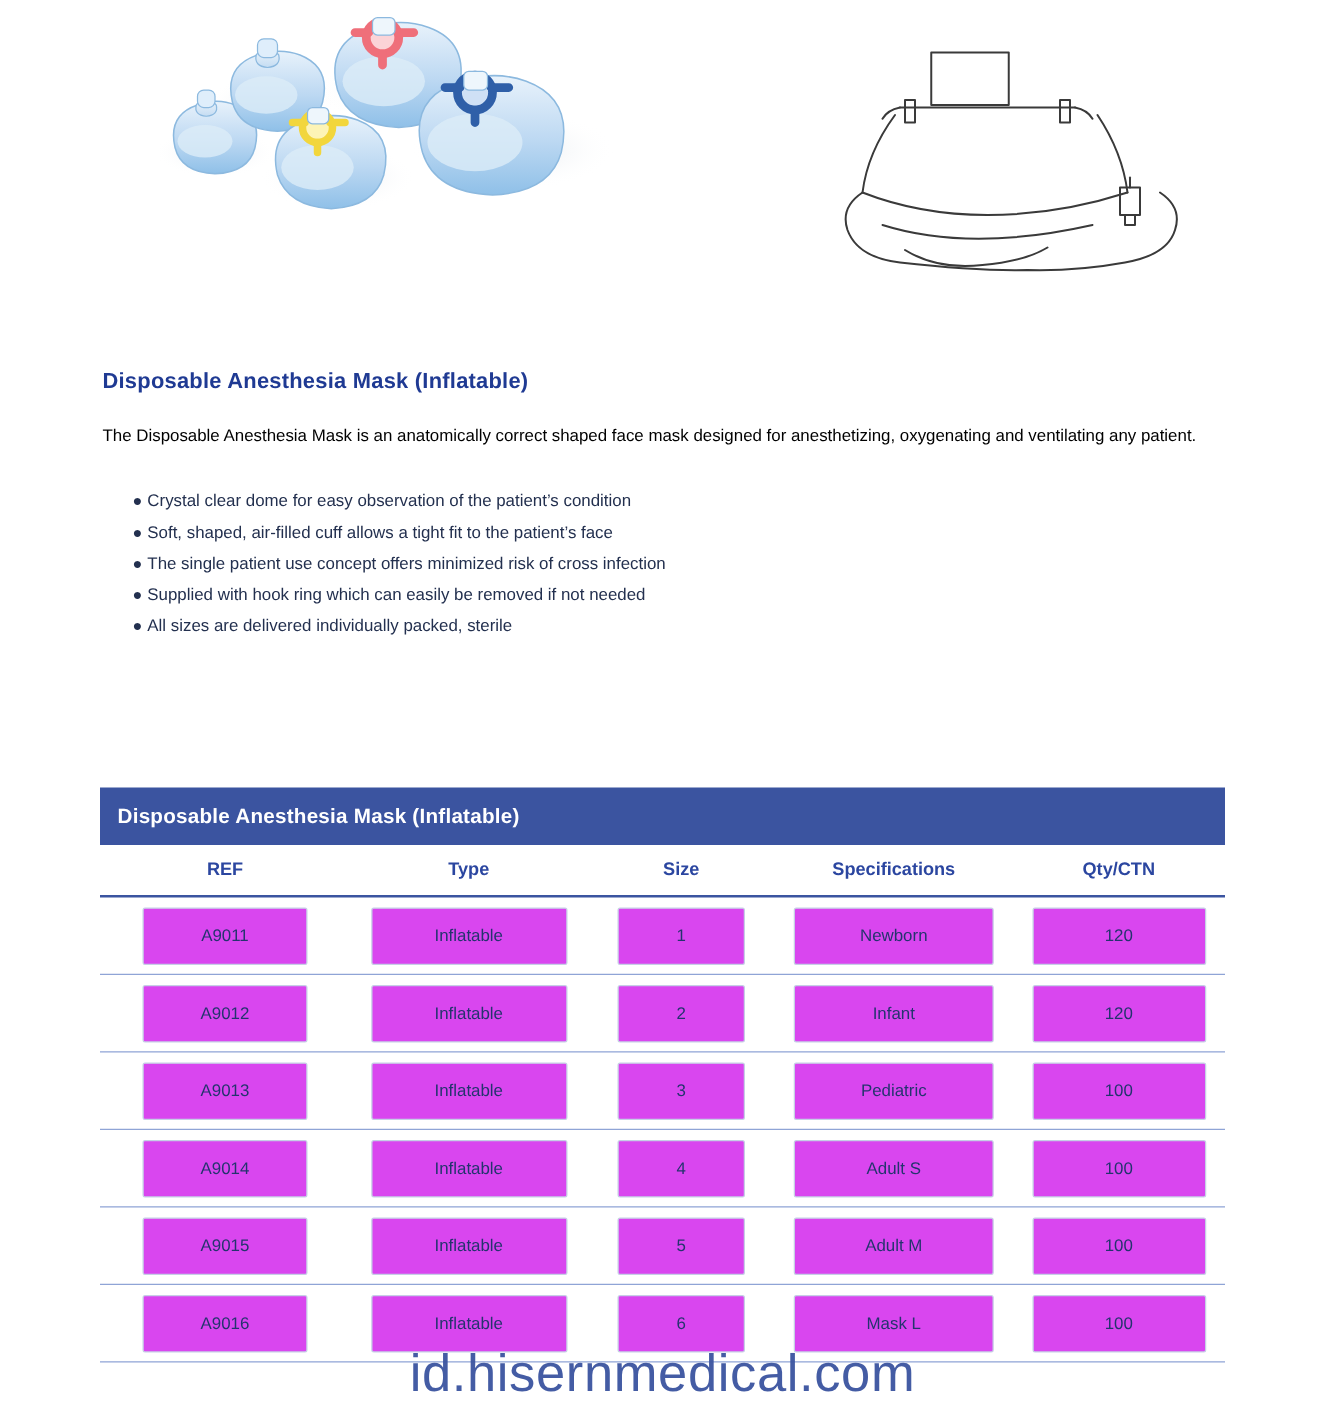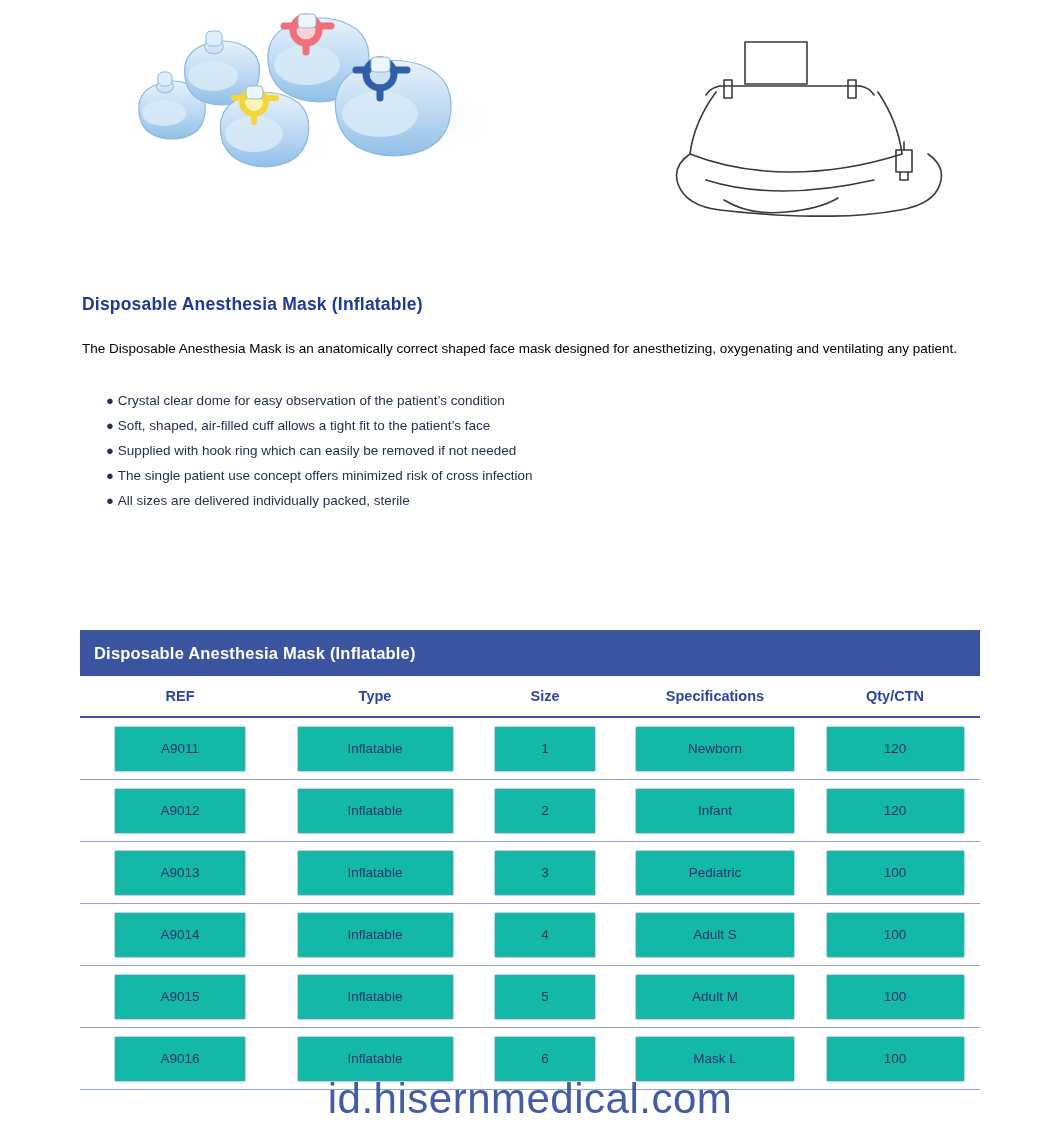--- a/index.html
+++ b/index.html
@@ -57,21 +57,21 @@
   .row{
     display:flex;height:61px;align-items:center;
     border-bottom:1.5px solid #8fa4d6;
   }
   .cell-box{
     border:1px solid #c6cfe6;
     border-radius:2px;
     height:44px;
     display:flex;align-items:center;justify-content:center;
     font-size:13.5px;color:#24346e;
-    background:#14b8a6;
+    background:#d946ef;
   }
   .b1{width:130px;}
   .b2{width:155px;}
   .b3{width:100px;}
   .b4{width:158px;}
   .b5{width:137px;}
 
   
   .watermark{
     position:absolute;left:0;top:1075px;width:1060px;
@@ -175,22 +175,22 @@
     </svg>
   </div>
 
   <div class="title">Disposable Anesthesia Mask (Inflatable)</div>
 
   <div class="intro">The Disposable Anesthesia Mask is an anatomically correct shaped face mask designed for anesthetizing, oxygenating and ventilating any patient.</div>
 
   <div class="bullets">
     <div><span class="dot">●</span><span>Crystal clear dome for easy observation of the patient’s condition</span></div>
     <div><span class="dot">●</span><span>Soft, shaped, air-filled cuff allows a tight fit to the patient’s face</span></div>
+    <div><span class="dot">●</span><span>The single patient use concept offers minimized risk of cross infection</span></div>
     <div><span class="dot">●</span><span>Supplied with hook ring which can easily be removed if not needed</span></div>
-    <div><span class="dot">●</span><span>The single patient use concept offers minimized risk of cross infection</span></div>
     <div><span class="dot">●</span><span>All sizes are delivered individually packed, sterile</span></div>
   </div>
 
   <div class="table-wrap">
     <div class="tbl-title">Disposable Anesthesia Mask (Inflatable)</div>
 
     <div class="tbl-head">
       <div class="c c1">REF</div>
       <div class="c c2">Type</div>
       <div class="c c3">Size</div>

